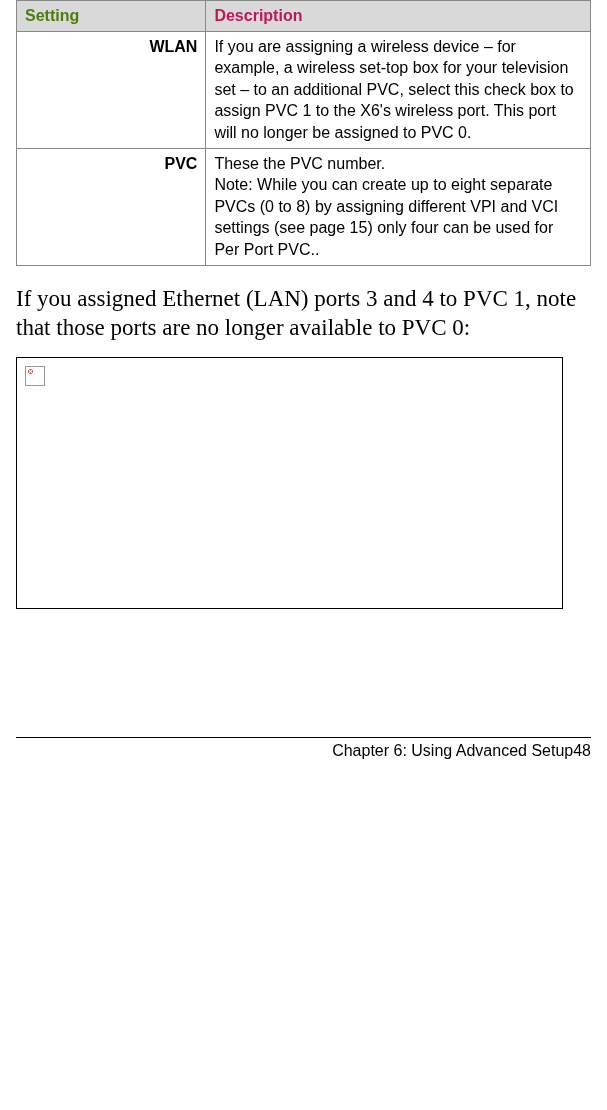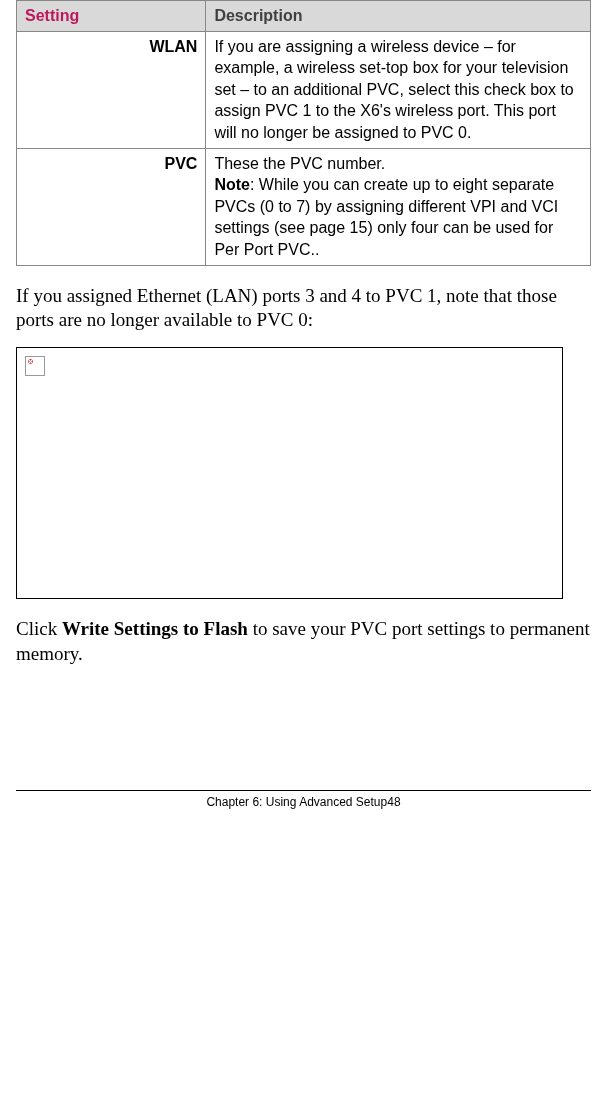--- a/index.html
+++ b/index.html
@@ -24,37 +24,37 @@
   table.settings th, table.settings td {
     border: 1px solid #888;
     padding: 4px 8px;
     vertical-align: top;
     text-align: left;
     line-height: 1.35;
   }
   table.settings th {
     background: #d9d9d9;
     font-weight: bold;
-    color: #be185d;
+    color: #4d7c0f;
   }
   table.settings th.desc {
-    color: #404040;
+    color: #be185d;
   }
   table.settings td.setting-name {
     font-weight: bold;
     width: 33%;
     text-align: right;
   }
   table.settings td.setting-desc {
     width: 67%;
   }
-  .bold { font-weight: bold; }
+  .bold { font-weight: normal; }
   .body-text {
     font-family: Garamond, "Times New Roman", serif;
-    font-size: 19px;
+    font-size: 23px;
     line-height: 1.3;
     margin: 0 0 14px 0;
   }
   .image-box {
     border: 1.5px solid #000;
     width: 545px;
     height: 250px;
     margin-bottom: 18px;
     position: relative;
   }
@@ -70,25 +70,25 @@
     width: 100%;
     height: 100%;
   }
   .footer-rule {
     border: none;
     border-top: 1.5px solid #000;
     margin: 0;
   }
   .footer {
     display: flex;
-    justify-content: center;
+    justify-content: flex-end;
     align-items: flex-start;
     padding-top: 4px;
     font-family: Arial, Helvetica, sans-serif;
-    font-size: 12px;
+    font-size: 16px;
   }
   .footer .page-num {
     text-align: right;
   }
   .spacer { height: 110px; }
 </style>
 </head>
 <body>
 
 <div class="page">
@@ -100,39 +100,38 @@
         <th class="desc">Description</th>
       </tr>
     </thead>
     <tbody>
       <tr>
         <td class="setting-name">WLAN</td>
         <td class="setting-desc">If you are assigning a wireless device – for example, a wireless set-top box for your television set – to an additional PVC, select this check box to assign PVC 1 to the X6's wireless port. This port will no longer be assigned to PVC 0.</td>
       </tr>
       <tr>
         <td class="setting-name">PVC</td>
-        <td class="setting-desc"><span>These the PVC number.</span><br><span class="bold">Note</span><span>: While you can create up to eight separate PVCs (0 to 7) by assigning different VPI and VCI settings (see page 15) only four can be used for Per Port PVC..</span></td>
+        <td class="setting-desc"><span>These the PVC number.</span><br><span class="bold">Note</span><span>: While you can create up to eight separate PVCs (0 to 8) by assigning different VPI and VCI settings (see page 15) only four can be used for Per Port PVC..</span></td>
       </tr>
     </tbody>
   </table>
 
   <p class="body-text">If you assigned Ethernet (LAN) ports 3 and 4 to PVC 1, note that those ports are no longer available to PVC 0:</p>
 
   <div class="image-box">
     <div class="broken-img">
       <svg viewBox="0 0 16 16">
         <rect x="0.5" y="0.5" width="15" height="15" fill="white" stroke="none"></rect>
         <rect x="2" y="2" width="4" height="4" fill="#d00"></rect>
         <line x1="2" y1="2" x2="6" y2="6" stroke="white" stroke-width="1"></line>
         <line x1="6" y1="2" x2="2" y2="6" stroke="white" stroke-width="1"></line>
       </svg>
     </div>
   </div>
 
-  <p class="body-text"><span>Click </span><span class="bold">Write Settings to Flash</span><span> to save your PVC port settings to permanent memory.</span></p>
 
   <div class="spacer"></div>
 
   <hr class="footer-rule">
   <div class="footer">
     <div>Chapter 6: Using Advanced Setup</div>
     <div class="page-num">48</div>
   </div>
 
 </div>

